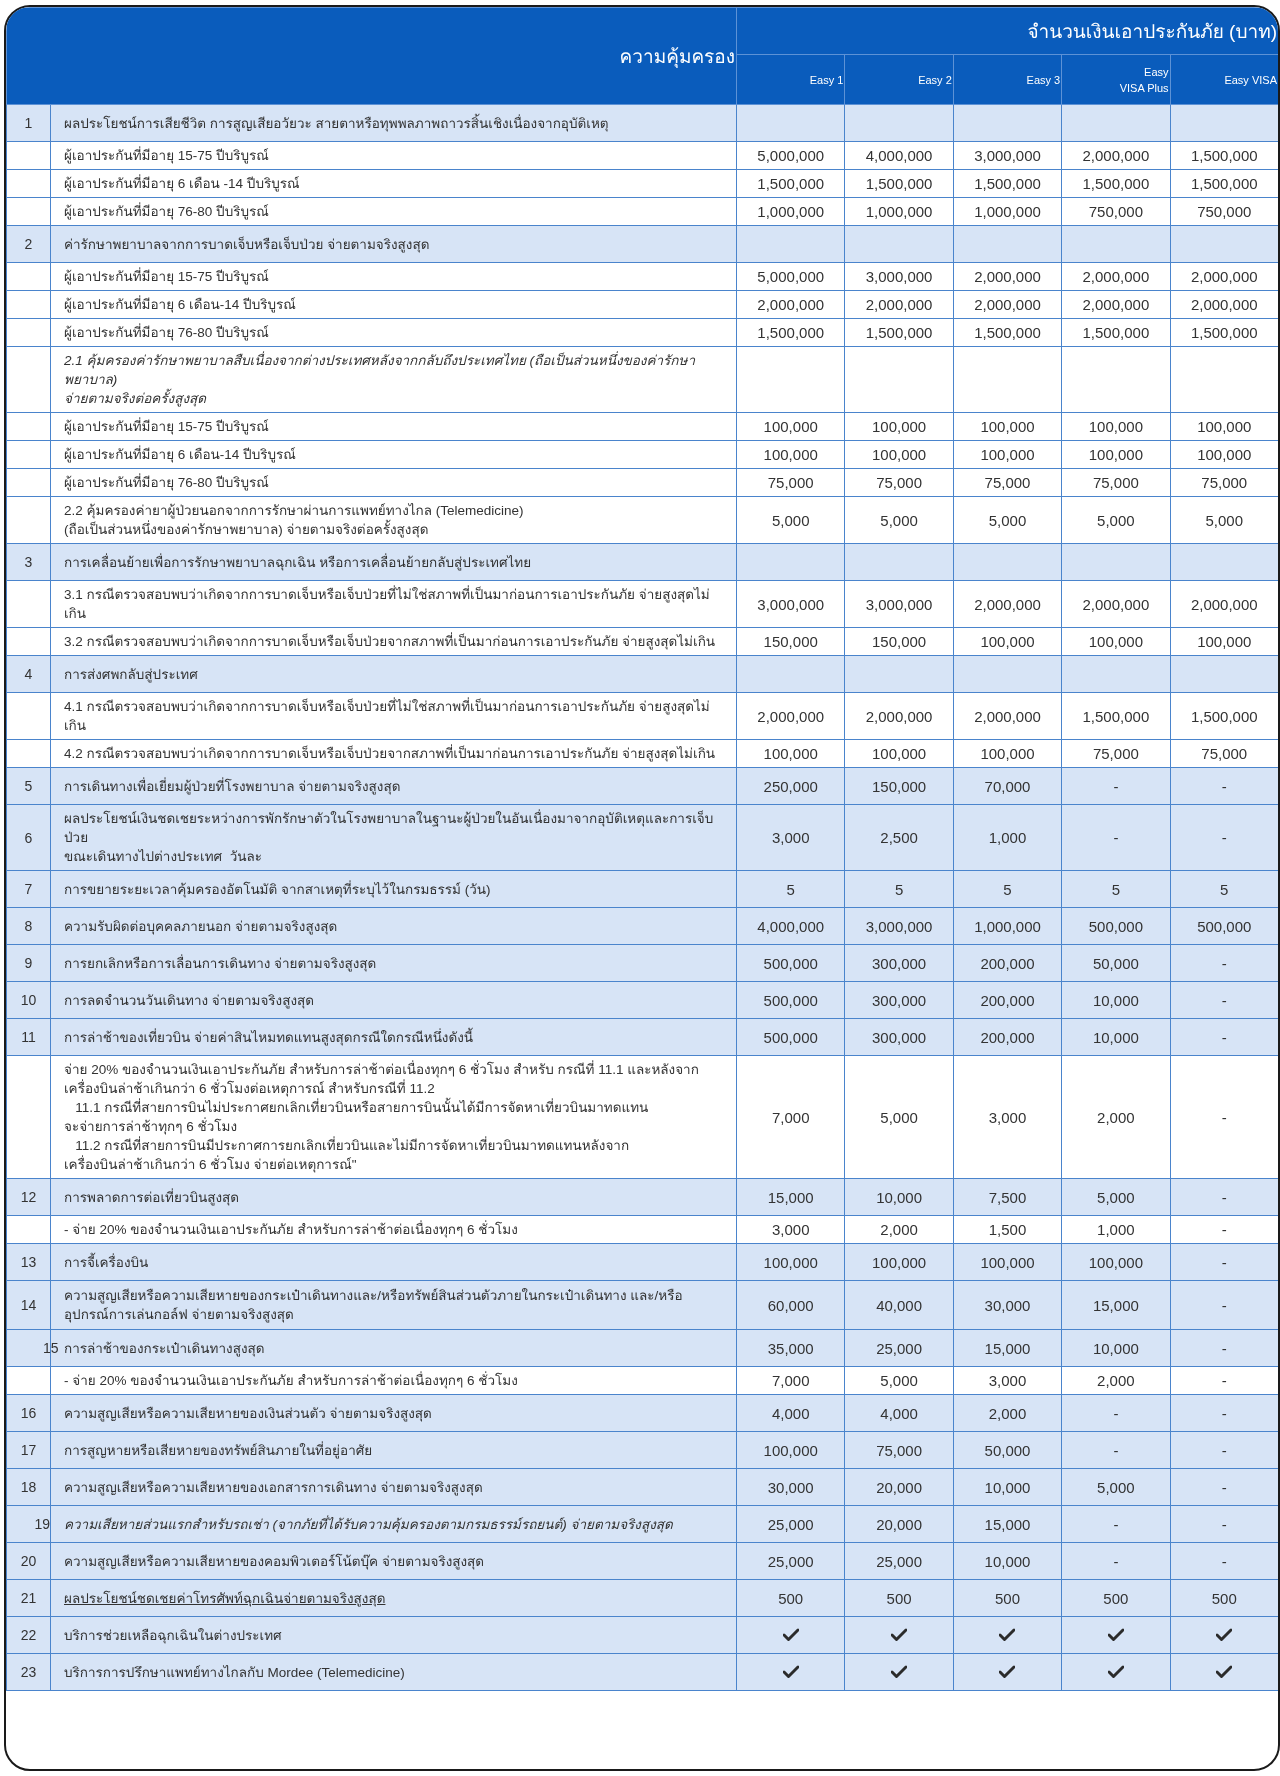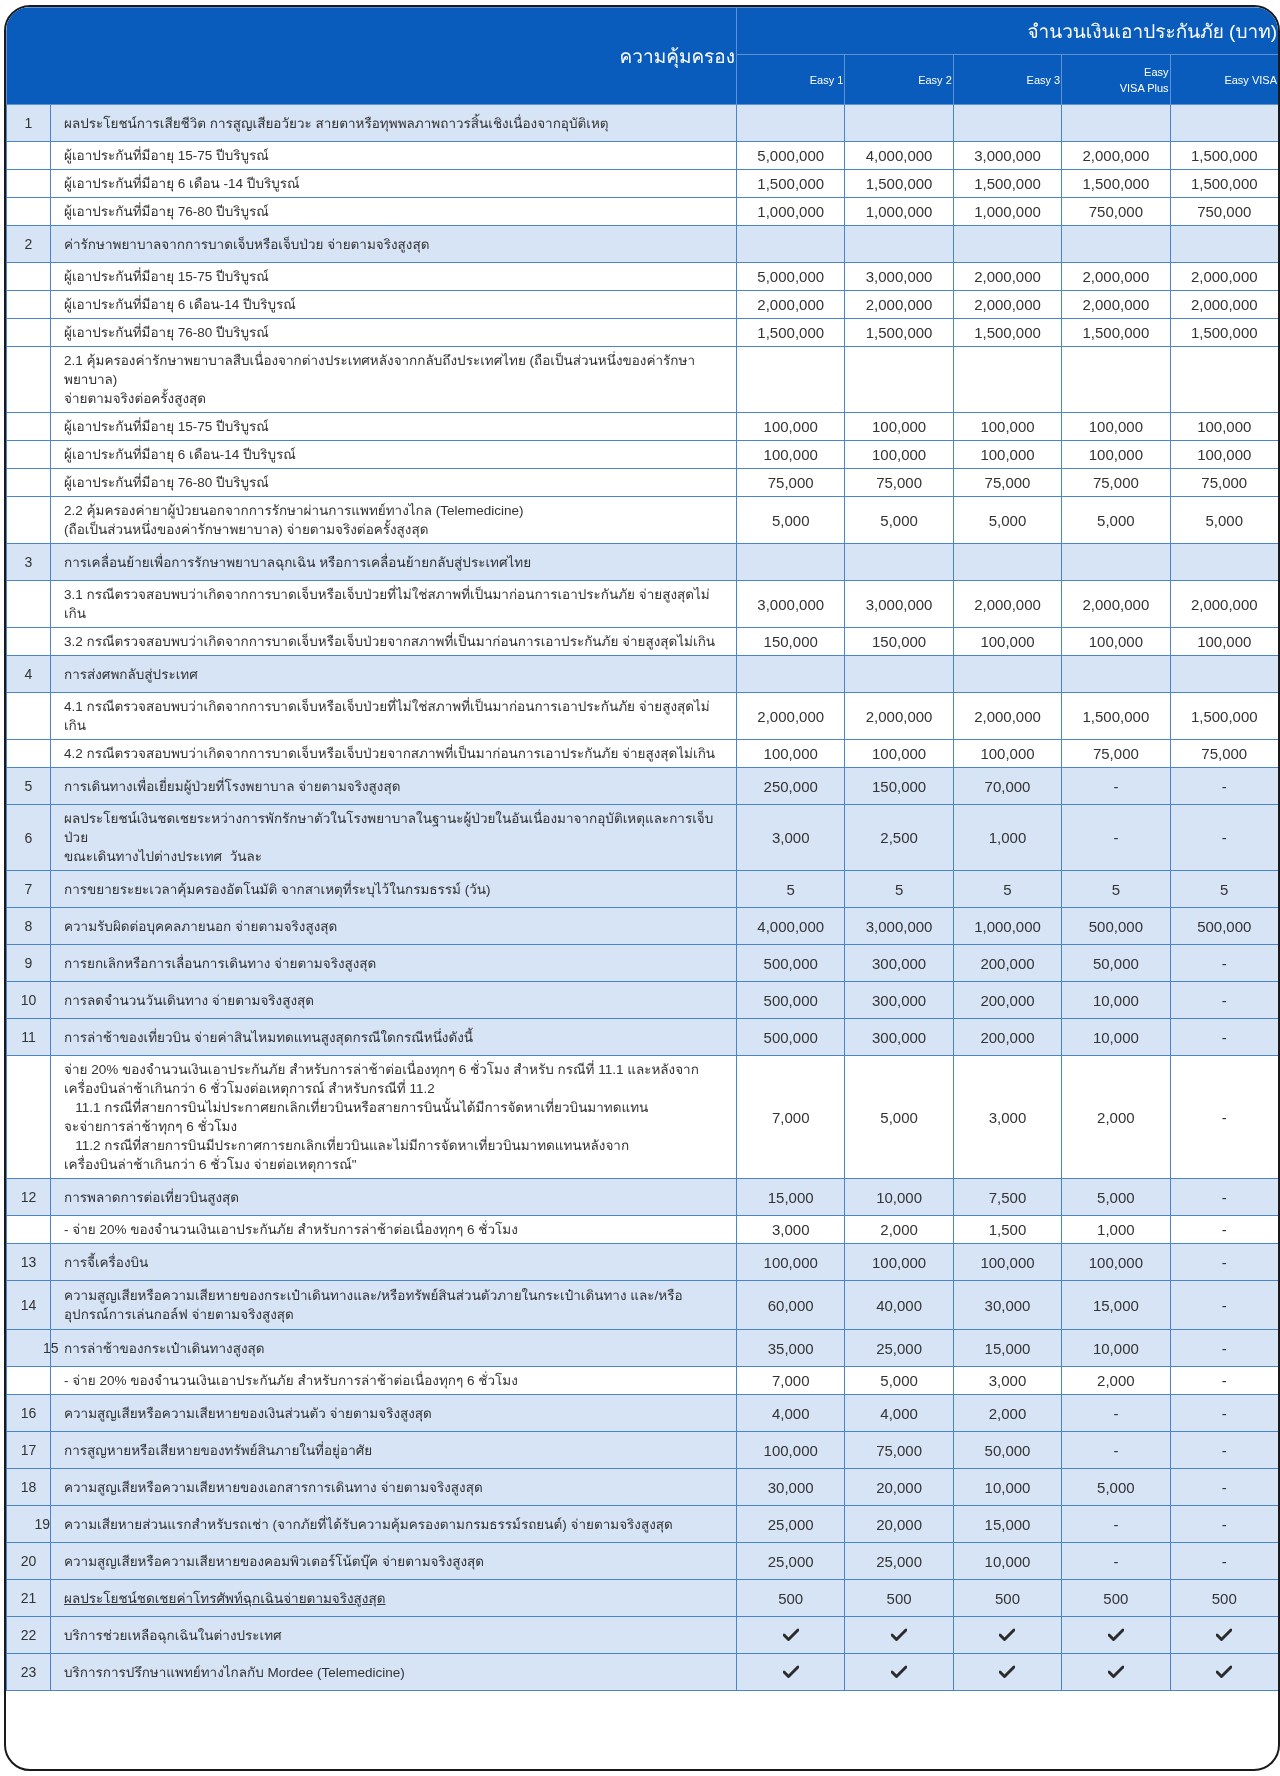--- a/index.html
+++ b/index.html
@@ -120,21 +120,21 @@
           <td class="no" style="height: 26px;"></td>
           <td class="desc" style="white-space: pre-wrap;">ผู้เอาประกันที่มีอายุ 76-80 ปีบริบูรณ์</td>
           <td class="val">1,500,000</td>
           <td class="val">1,500,000</td>
           <td class="val">1,500,000</td>
           <td class="val">1,500,000</td>
           <td class="val">1,500,000</td>
         </tr>
         <tr class="sub">
           <td class="no" style="height: 42px;"></td>
-          <td class="desc" style="white-space: pre-wrap;">2.1 คุ้มครองค่ารักษาพยาบาลสืบเนื่องจากต่างประเทศหลังจากกลับถึงประเทศไทย (ถือเป็นส่วนหนึ่งของค่ารักษาพยาบาล)
+          <td class="desc" style="white-space: pre-wrap; font-style: italic;">2.1 คุ้มครองค่ารักษาพยาบาลสืบเนื่องจากต่างประเทศหลังจากกลับถึงประเทศไทย (ถือเป็นส่วนหนึ่งของค่ารักษาพยาบาล)
 จ่ายตามจริงต่อครั้งสูงสุด</td>
           <td class="val"></td>
           <td class="val"></td>
           <td class="val"></td>
           <td class="val"></td>
           <td class="val"></td>
         </tr>
         <tr class="sub">
           <td class="no" style="height: 26px;"></td>
           <td class="desc" style="white-space: pre-wrap;">ผู้เอาประกันที่มีอายุ 15-75 ปีบริบูรณ์</td>
@@ -381,21 +381,21 @@
           <td class="no" style="height: 36px;">18</td>
           <td class="desc" style="white-space: pre-wrap;">ความสูญเสียหรือความเสียหายของเอกสารการเดินทาง จ่ายตามจริงสูงสุด</td>
           <td class="val">30,000</td>
           <td class="val">20,000</td>
           <td class="val">10,000</td>
           <td class="val">5,000</td>
           <td class="val">-</td>
         </tr>
         <tr class="sec">
           <td class="no" style="height: 36px; text-align: right;">19</td>
-          <td class="desc" style="white-space: pre-wrap;">ความเสียหายส่วนแรกสำหรับรถเช่า (จากภัยที่ได้รับความคุ้มครองตามกรมธรรม์รถยนต์) จ่ายตามจริงสูงสุด</td>
+          <td class="desc" style="white-space: pre-wrap; font-style: italic;">ความเสียหายส่วนแรกสำหรับรถเช่า (จากภัยที่ได้รับความคุ้มครองตามกรมธรรม์รถยนต์) จ่ายตามจริงสูงสุด</td>
           <td class="val">25,000</td>
           <td class="val">20,000</td>
           <td class="val">15,000</td>
           <td class="val">-</td>
           <td class="val">-</td>
         </tr>
         <tr class="sec">
           <td class="no" style="height: 36px;">20</td>
           <td class="desc" style="white-space: pre-wrap;">ความสูญเสียหรือความเสียหายของคอมพิวเตอร์โน้ตบุ๊ค จ่ายตามจริงสูงสุด</td>
           <td class="val">25,000</td>

